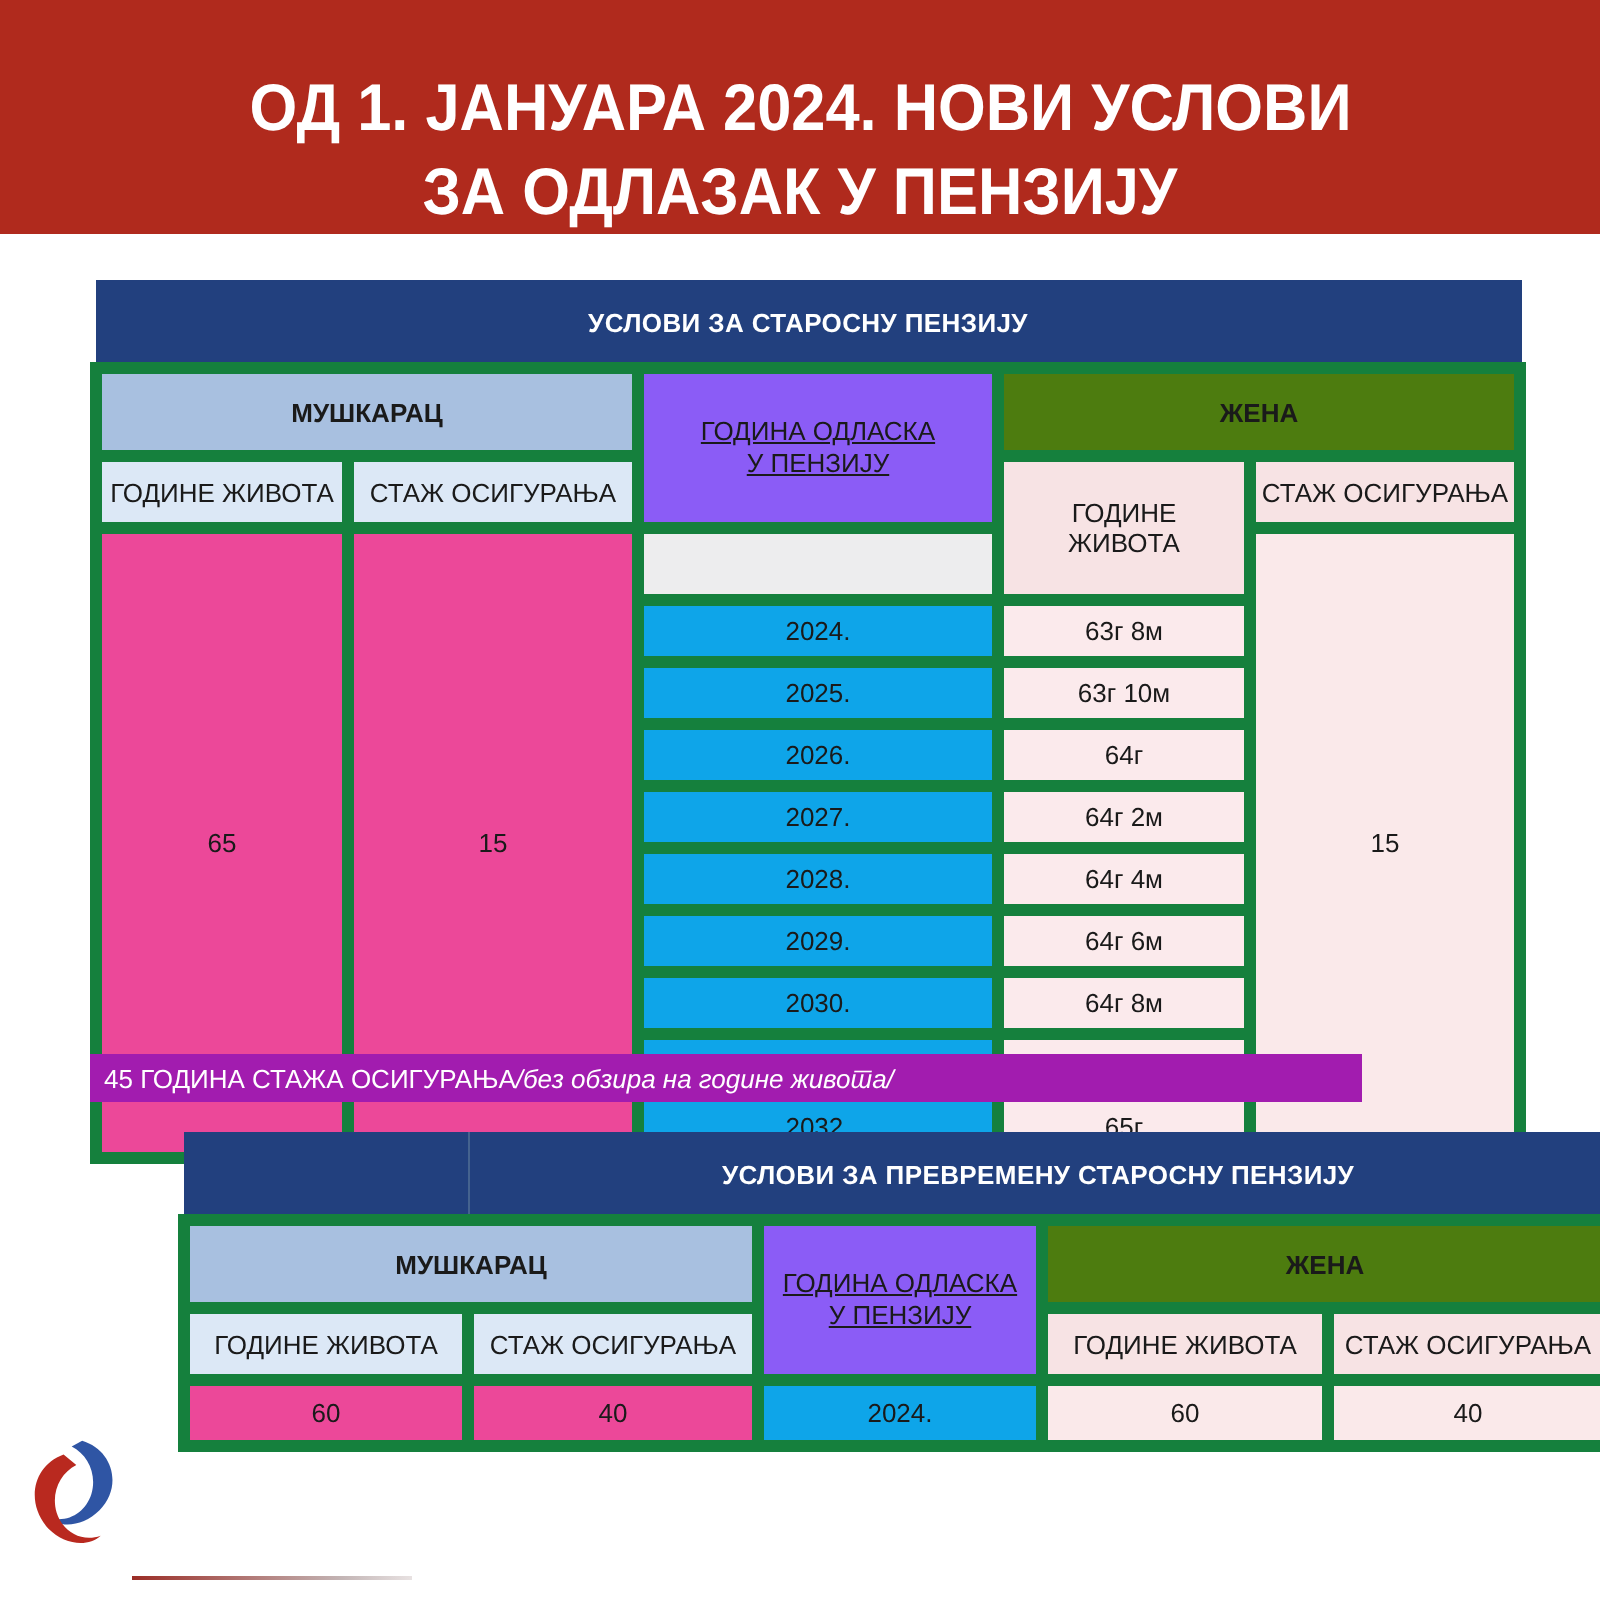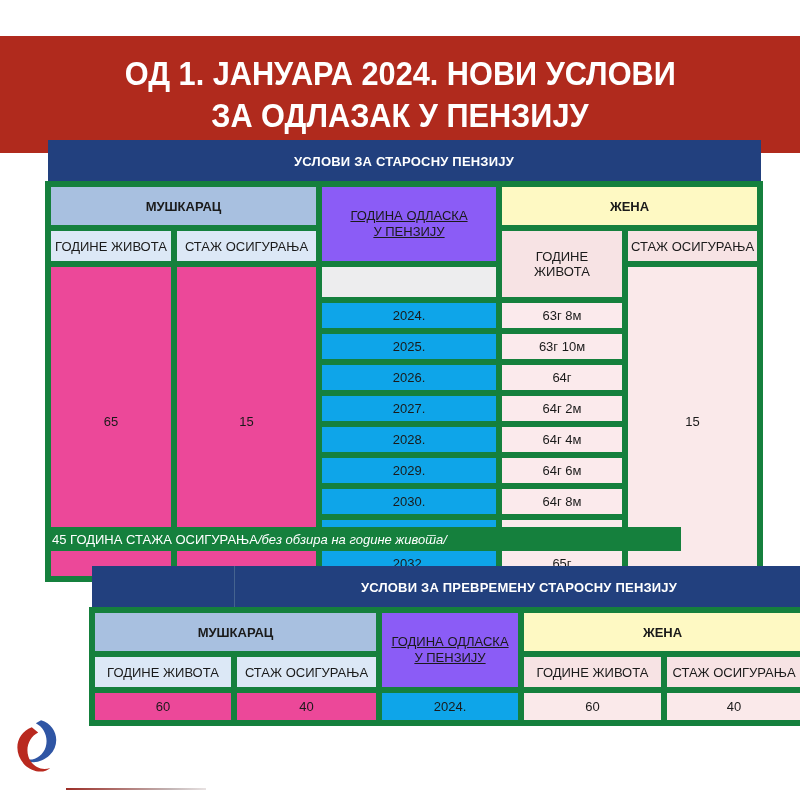--- a/index.html
+++ b/index.html
@@ -10,23 +10,22 @@
     font-family:"Liberation Sans", sans-serif;
     overflow:hidden;
     position:relative;
   }
 
   
   .banner{
     position:absolute;left:0;top:0;width:800px;height:117px;
     background:#b02a1d;
     display:flex;flex-direction:column;
-    align-items:center;justify-content:center;
+    align-items:center;justify-content:flex-end;
     box-sizing:border-box;
-    margin-top:36px;
   }
   .banner-line{
     color:#ffffff;
     font-weight:bold;
     font-size:33px;
     letter-spacing:0px;
     line-height:42px;
     white-space:nowrap;
     text-align:center;
     transform:scaleX(0.93);
@@ -70,21 +69,21 @@
 
   
   .male-band{
     background:#a8c0e0;
     color:#1b3a72;
     font-weight:bold;
     font-size:16px;
     height:38px;
   }
   .female-band{
-    background:#fef9c3;
+    background:#4d7c0f;
     color:#a62b24;
     font-weight:bold;
     font-size:16px;
     height:38px;
   }
 
   
   .male-sub{
     background:#dce8f6;
     color:#1b3a72;
@@ -109,21 +108,21 @@
   
   .male-cell{background:#ec4899;font-size:14px;}
   .female-cell{background:#fae9ea;font-size:14px;}
   .mid-cell{background:#0ea5e9;font-size:14px;height:25px;}
   .fem-data{background:#fbeaec;font-size:14px;height:25px;}
   .big-val{font-size:15px;color:#15151a;}
 
   
   .note-row{
     position:absolute;left:45px;top:527px;width:636px;height:24px;
-    background:#15803d;
+    background:#a21caf;
     color:#ffffff;
     font-size:13px;
     display:flex;align-items:center;
     padding-left:7px;
     box-sizing:border-box;
     z-index:3;
   }
   .note-row i{font-style:italic;}
 
   

